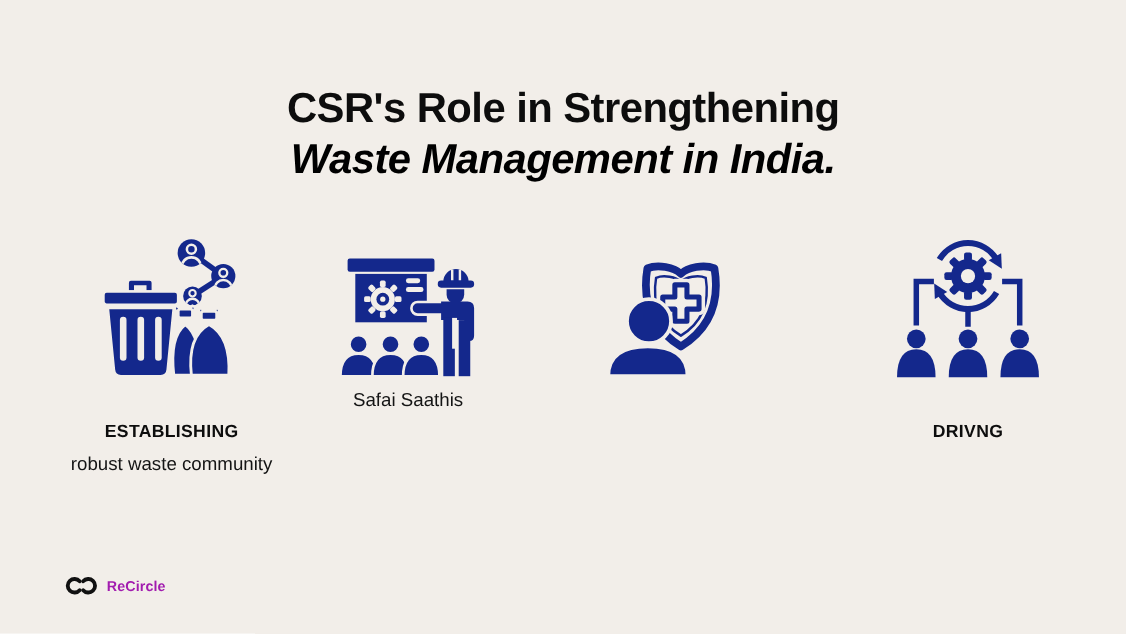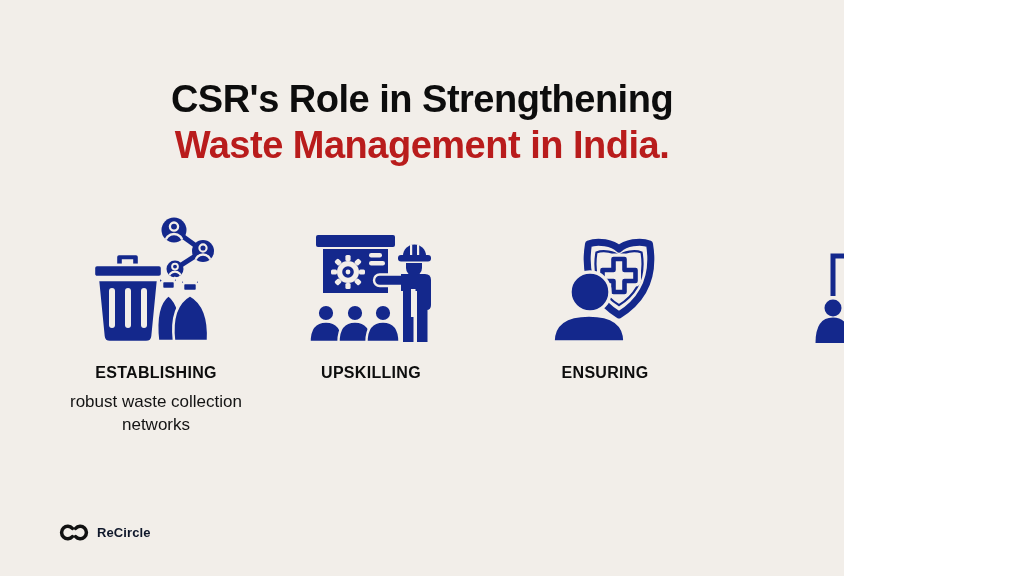--- a/index.html
+++ b/index.html
@@ -1,35 +1,35 @@
 <!DOCTYPE html>
 <html><head>
 <meta charset="utf-8">
 <style>
   html,body{margin:0;padding:0;}
   .canvas{
-    position:relative;width:844px;height:576px;background:#f2eee9;
+    position:relative;width:1024px;height:576px;background:#f2eee9;
     overflow:hidden;font-family:"Liberation Sans",sans-serif;color:#0d0d0d;
   }
   .title{
     position:absolute;top:76px;left:0;right:0;text-align:center;
     font-size:38px;line-height:46px;font-weight:800;letter-spacing:-0.5px;
   }
   .title .line1{color:#0d0d0d;}
-  .title .line2{color:#b91c1c;}
+  .title .line2{color:#000000;font-style:italic;}
   .col{position:absolute;top:212px;width:240px;text-align:center;}
   .col-1{left:36px;}
   .col-2{left:251px;}
   .col-3{left:485px;}
   .col-4{left:760px;}
   .icon-box{height:132px;display:flex;align-items:flex-end;justify-content:center;}
-  .heading{margin-top:20px;font-size:16px;font-weight:700;letter-spacing:0.3px;color:#0d0d0d;}
+  .heading{margin-top:40px;font-size:16px;font-weight:700;letter-spacing:0.3px;color:#0d0d0d;}
   .desc{margin-top:8px;font-size:17px;line-height:23px;color:#141414;}
   .brand{position:absolute;left:58px;top:524px;display:flex;align-items:center;gap:7px;}
-  .brand-text{font-size:13px;font-weight:700;color:#0f172a;letter-spacing:0.1px;}
+  .brand-text{font-size:13px;font-weight:700;color:#a21caf;letter-spacing:0.1px;}
   svg{display:block;}
 </style>
 </head>
 <body>
 <div class="canvas">
 
   <div class="title">
     <div class="line1">CSR's Role in Strengthening</div>
     <div class="line2">Waste Management in India.</div>
   </div>
@@ -89,22 +89,21 @@
         </g>
         <g fill="#f2eee9">
           <rect x="17" y="74" width="6" height="40" rx="3"></rect>
           <rect x="33" y="74" width="6" height="40" rx="3"></rect>
           <rect x="49" y="74" width="6" height="40" rx="3"></rect>
         </g>
       </svg>
     </div>
     <div class="heading">ESTABLISHING</div>
     <div class="desc">
-      <div>robust waste collection</div>
-      <div>networks</div>
+      <div>robust waste community</div>
     </div>
   </div>
 
   <div class="col col-2">
     <div class="icon-box">
       <svg width="130" height="114" viewBox="0 0 130 114">
 
         <rect x="10" y="5" width="79" height="12" rx="2" fill="#14288c"></rect>
         <rect x="17" y="19" width="65" height="44" fill="#14288c"></rect>
 
@@ -147,41 +146,40 @@
         <g stroke="#f2eee9" stroke-width="2.4" fill="#14288c">
           <circle cx="20" cy="83" r="8.3"></circle>
           <path d="M3.5 112 Q 3.5 91.5 20 91.5 Q 36.5 91.5 36.5 112 Z"></path>
           <circle cx="49" cy="83" r="8.3"></circle>
           <path d="M32.5 112 Q 32.5 91.5 49 91.5 Q 65.5 91.5 65.5 112 Z"></path>
           <circle cx="77" cy="83" r="8.3"></circle>
           <path d="M60.5 112 Q 60.5 91.5 77 91.5 Q 93.5 91.5 93.5 112 Z"></path>
         </g>
       </svg>
     </div>
-    <div class="heading">UPSKILLING</div>
     <div class="desc">
+      <div>Safai Saathis</div>
     </div>
   </div>
 
   <div class="col col-3">
     <div class="icon-box">
       <svg width="110" height="108" viewBox="0 0 110 108">
 
         <path d="M 69 13 C 63 7 48 4 38.5 8 C 34.5 32 38.5 60 69 79 C 99.5 60 103.5 32 99.5 8 C 90 4 75 7 69 13 Z" fill="none" stroke="#14288c" stroke-width="7" stroke-linejoin="round"></path>
 
         <path d="M 69 13 C 63 7 48 4 38.5 8 C 34.5 32 38.5 60 69 79 C 99.5 60 103.5 32 99.5 8 C 90 4 75 7 69 13 Z" fill="none" stroke="#14288c" stroke-width="3" transform="translate(69,41) scale(0.74) translate(-69,-41)"></path>
 
         <path d="M 63.5 23 h 11 v 11 h 11 v 11 h -11 v 11 h -11 v -11 h -11 v -11 h 11 Z" fill="#f2eee9" stroke="#f2eee9" stroke-width="11" stroke-linejoin="round"></path>
         <path d="M 63.5 23 h 11 v 11 h 11 v 11 h -11 v 11 h -11 v -11 h -11 v -11 h 11 Z" fill="#f2eee9" stroke="#14288c" stroke-width="4.6" stroke-linejoin="round"></path>
 
         <circle cx="40" cy="56" r="20" fill="#14288c" stroke="#f2eee9" stroke-width="3.4"></circle>
         <path d="M 3 106 Q 3 79 39 79 Q 75 79 75 106 Z" fill="#14288c" stroke="#f2eee9" stroke-width="3.4"></path>
       </svg>
     </div>
-    <div class="heading">ENSURING</div>
   </div>
 
   <div class="col col-4">
     <div class="icon-box">
       <svg width="130" height="126" viewBox="0 0 130 126">
 
         <g stroke="#14288c" stroke-width="5" fill="none">
           <path d="M 34 38 L 18 38 L 18 78"></path>
           <path d="M 96 38 L 112 38 L 112 78"></path>
           <path d="M 65 65 L 65 79"></path>

